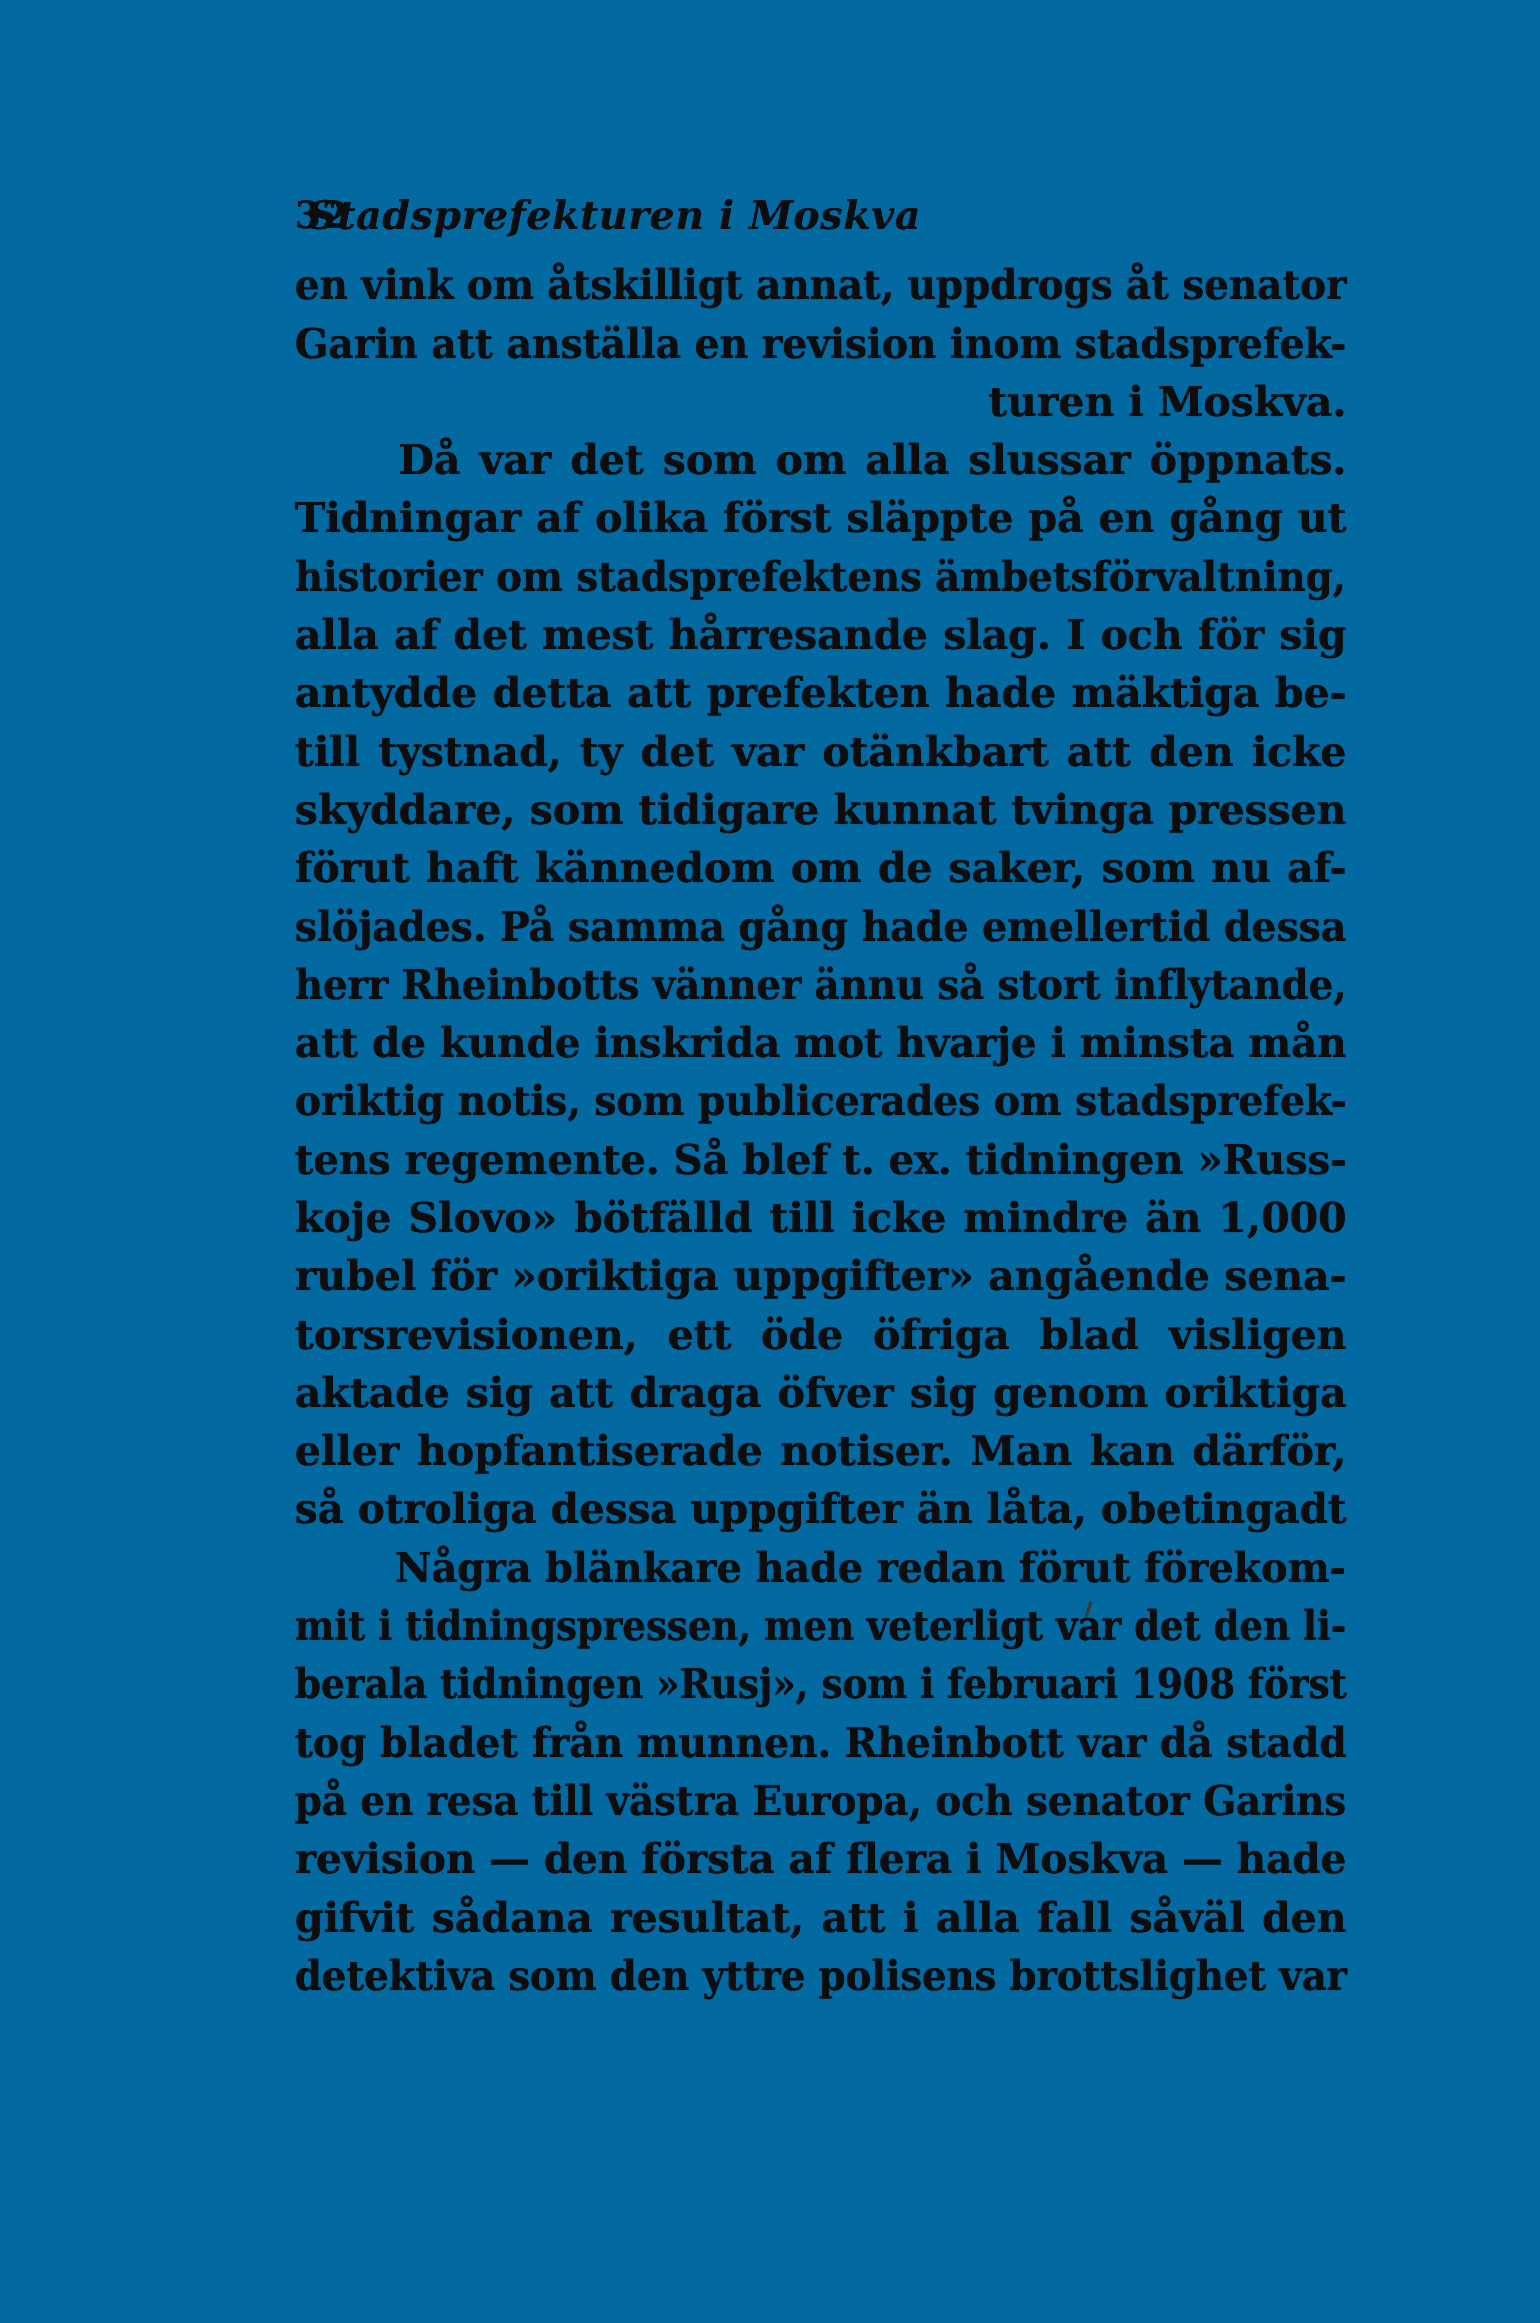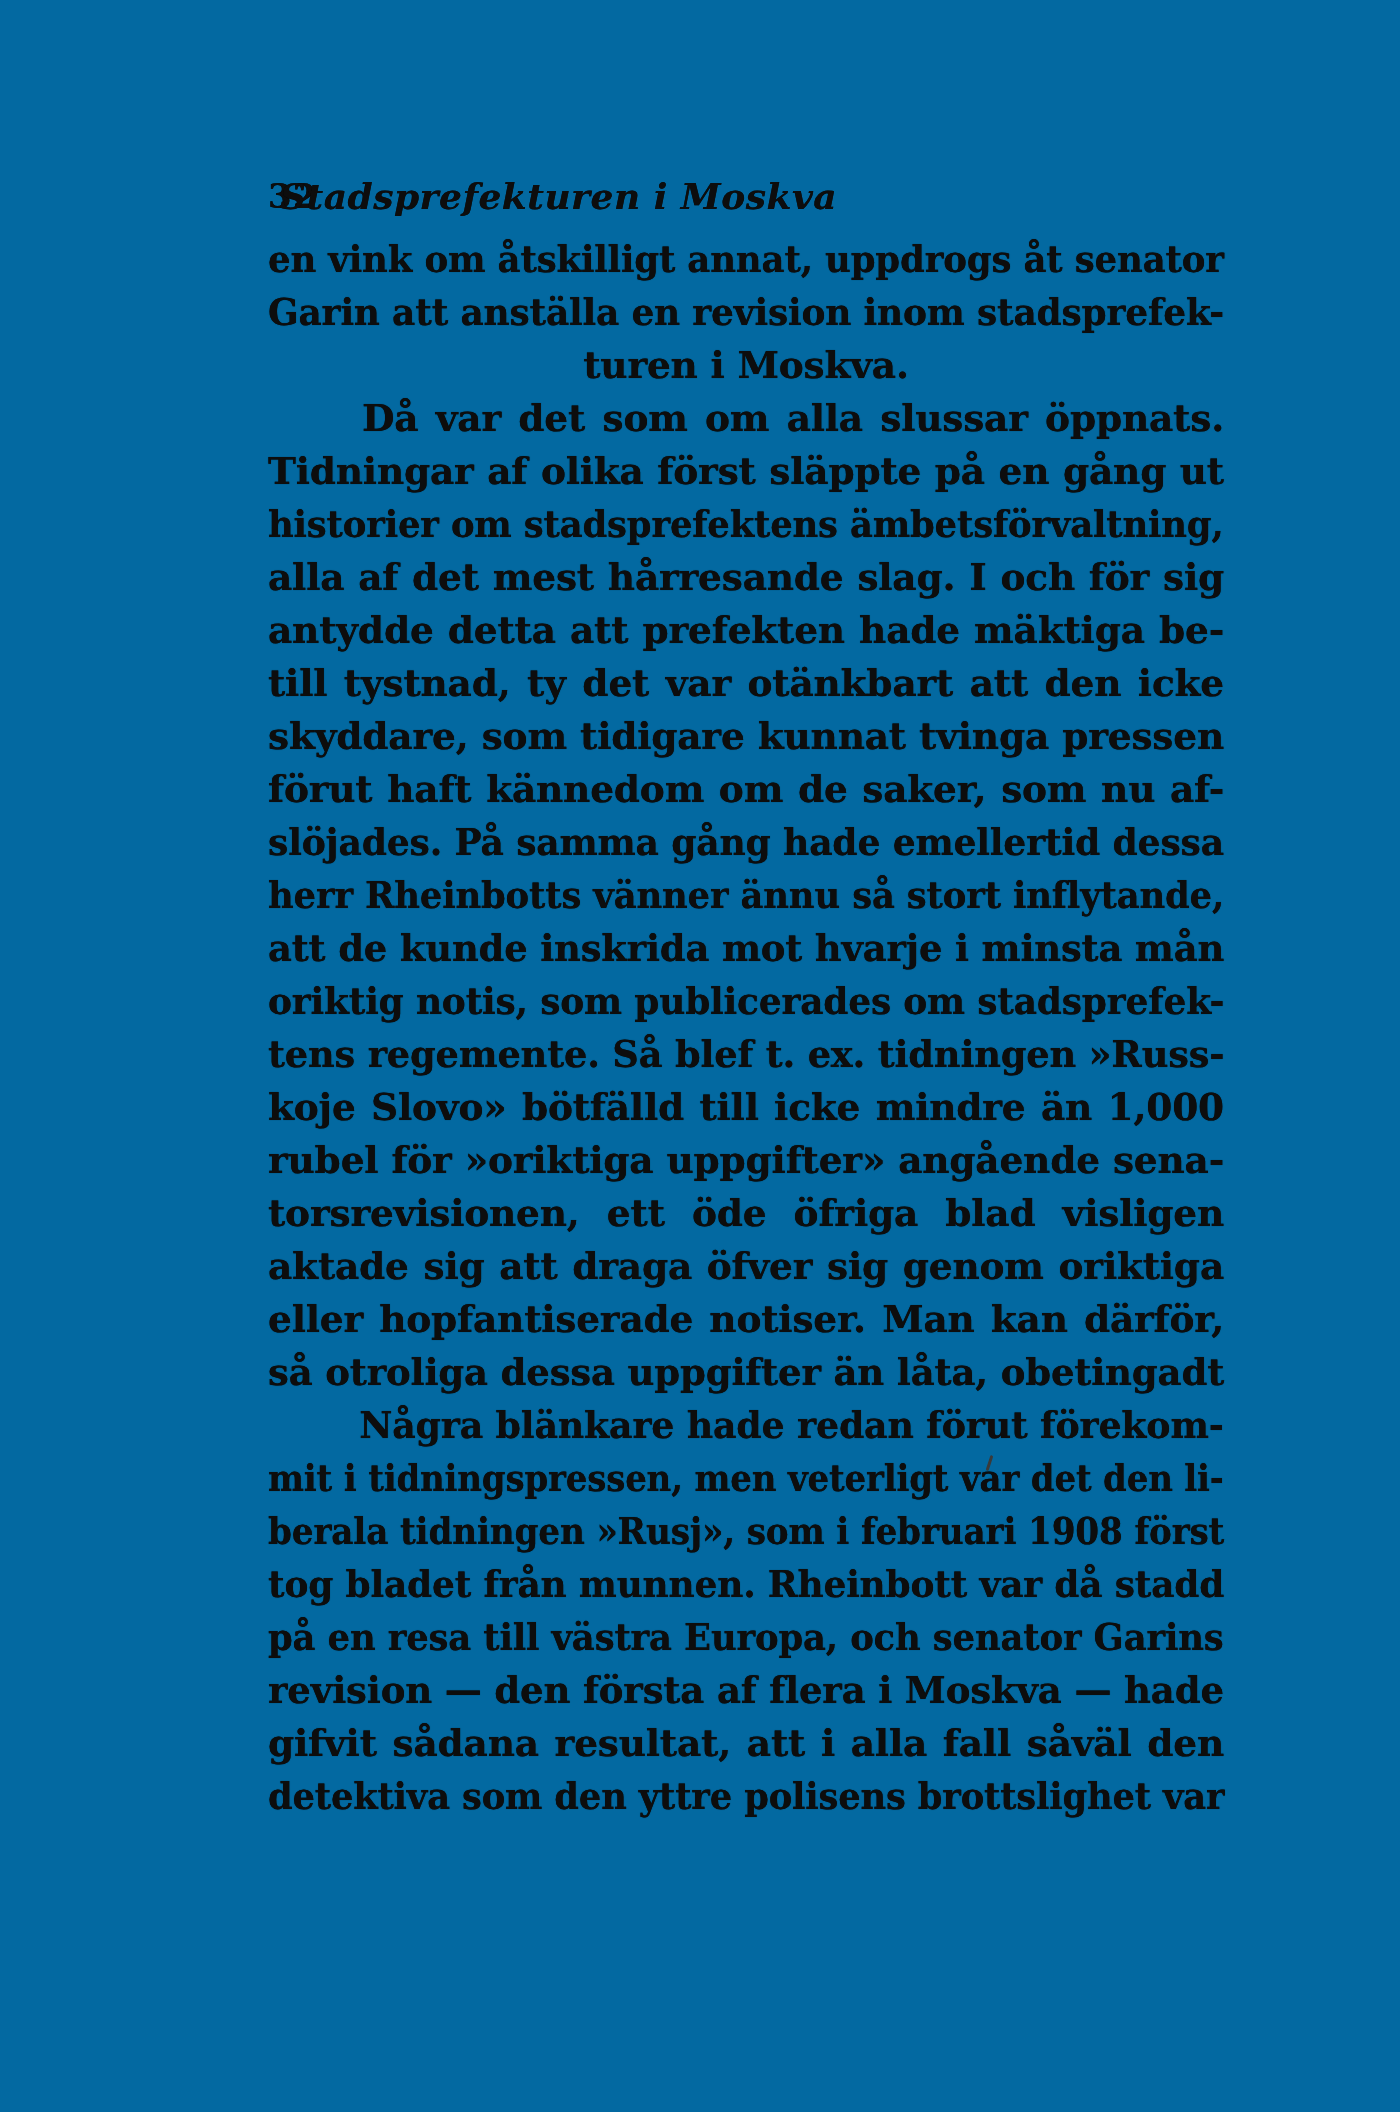--- a/index.html
+++ b/index.html
@@ -54,21 +54,21 @@
     white-space:nowrap;
     letter-spacing:-0.2px;
     text-shadow:0 0 0.7px rgba(0,0,0,0.9);
   }
   .j{
     text-align:justify;
     text-align-last:justify;
     text-justify:inter-word;
   }
   .short{
-    text-align:center;
+    text-align:right;
   }
   .indent{
     padding-left:94px;
   }
   .artifact{
     position:absolute;
     left:988px;
     top:1455px;
     width:2.5px;
     height:16px;

